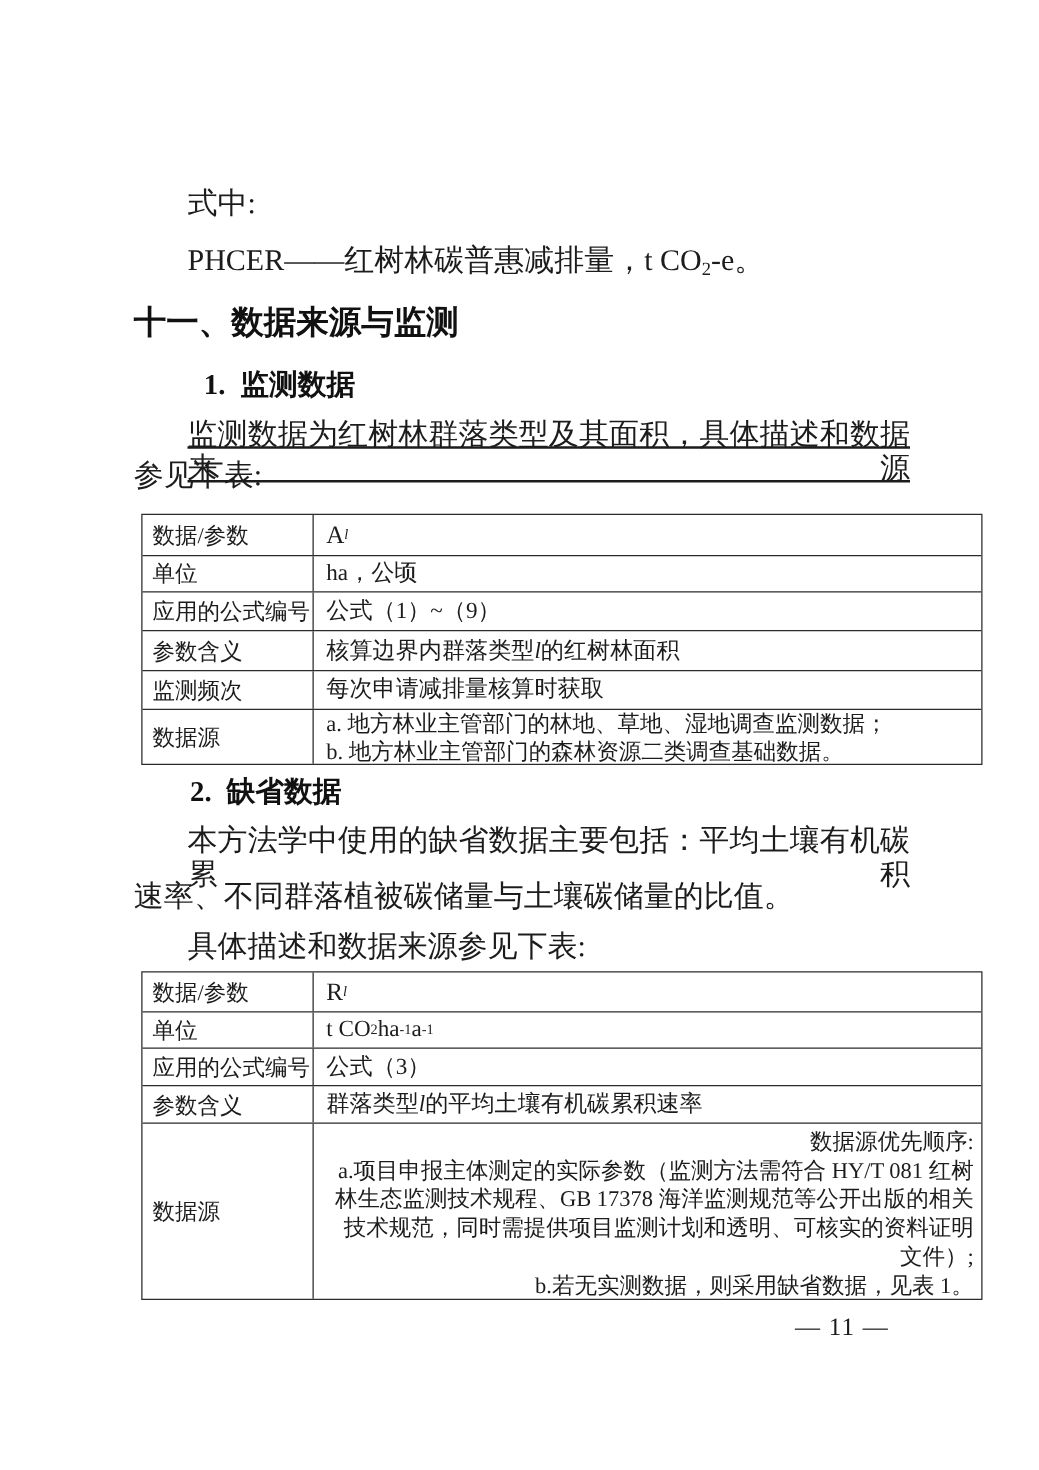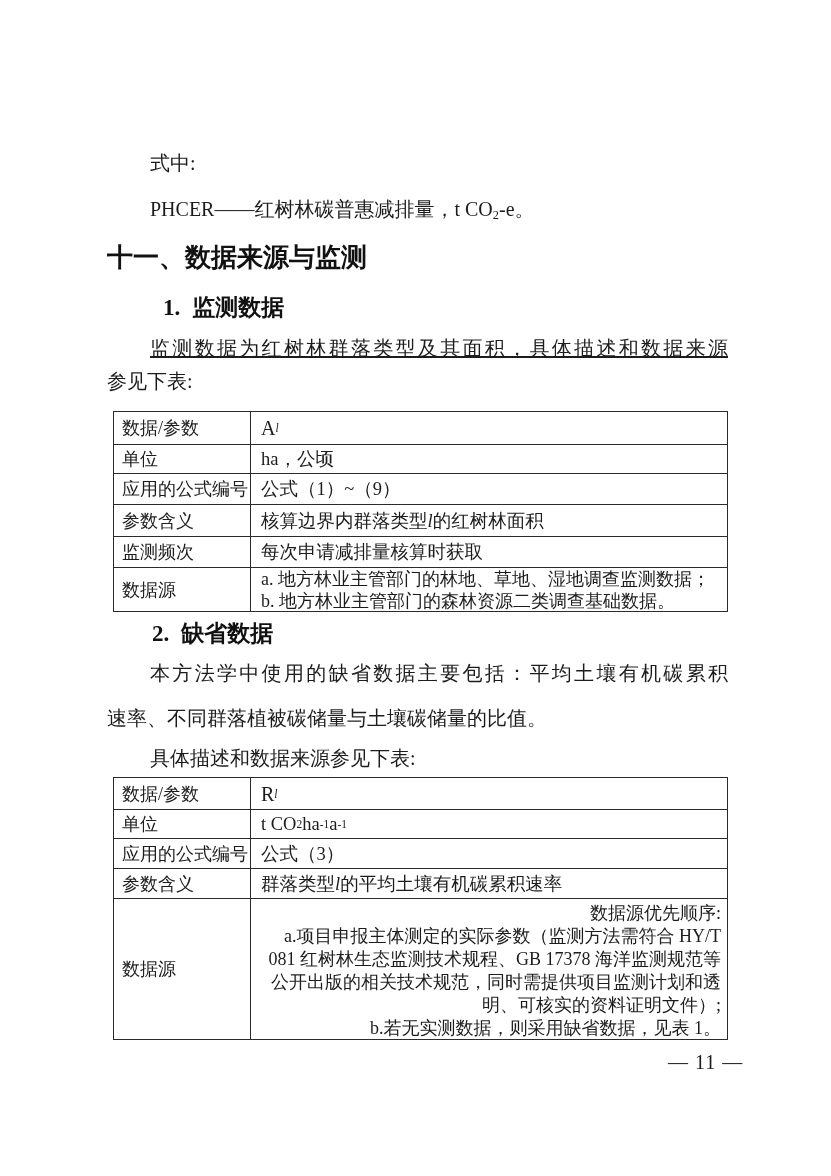--- a/index.html
+++ b/index.html
@@ -2,35 +2,35 @@
 <html><head>
 <meta charset="utf-8">
 <style>
   html,body{margin:0;padding:0;background:#ffffff;}
   .page{
     position:relative;width:831px;height:1176px;background:#ffffff;
     font-family:"Liberation Serif","DejaVu Serif",serif;color:#1c1c1c;
     overflow:hidden;
   }
   .abs{position:absolute;}
-  .body-text{font-size:20px;line-height:27px;white-space:nowrap;}
+  .body-text{font-size:24px;line-height:27px;white-space:nowrap;}
   .justify-line{
     white-space:normal;text-align:justify;text-align-last:justify;
   }
   .section-heading{
     font-family:Liberation Serif, serif;
     font-weight:bold;font-size:26px;color:#111;white-space:nowrap;
   }
   .sub-heading{
     font-family:"Liberation Sans","DejaVu Sans",sans-serif;
     font-weight:bold;font-size:23px;color:#111;white-space:nowrap;
   }
   .sub-heading .num{margin-right:12px;font-family:"Liberation Serif","DejaVu Serif",serif;}
   .doc-table{
-    position:absolute;left:113px;width:615px;
+    position:absolute;left:113px;width:673px;
     border:1px solid #2b2b2b;box-sizing:border-box;
     font-size:18.5px;
   }
   .t-row{display:flex;box-sizing:border-box;border-top:1px solid #2b2b2b;}
   .t-row:first-child{border-top:none;}
   .t-label{
     width:137px;flex:0 0 137px;box-sizing:border-box;
     border-right:1px solid #2b2b2b;padding-left:8px;
     display:flex;align-items:center;font-size:18px;
   }
@@ -116,15 +116,15 @@
       <div class="t-value"><span>群落类型 </span><span class="it">l</span><span> 的平均土壤有机碳累积速率</span></div>
     </div>
     <div class="t-row" style="height:141px;">
       <div class="t-label">数据源</div>
       <div class="t-value top">数据源优先顺序:
 a.项目申报主体测定的实际参数（监测方法需符合 HY/T 081 红树林生态监测技术规程、GB 17378 海洋监测规范等公开出版的相关技术规范，同时需提供项目监测计划和透明、可核实的资料证明文件）;
 b.若无实测数据，则采用缺省数据，见表 1。</div>
     </div>
   </div>
 
-  <div class="abs page-number" style="left:668px;top:1051px;font-family:Liberation Serif, serif;">— 11 —</div>
+  <div class="abs page-number" style="left:636px;top:1051px;font-family:Liberation Serif, serif;">— 11 —</div>
 
 </div>
 
 </body></html>

